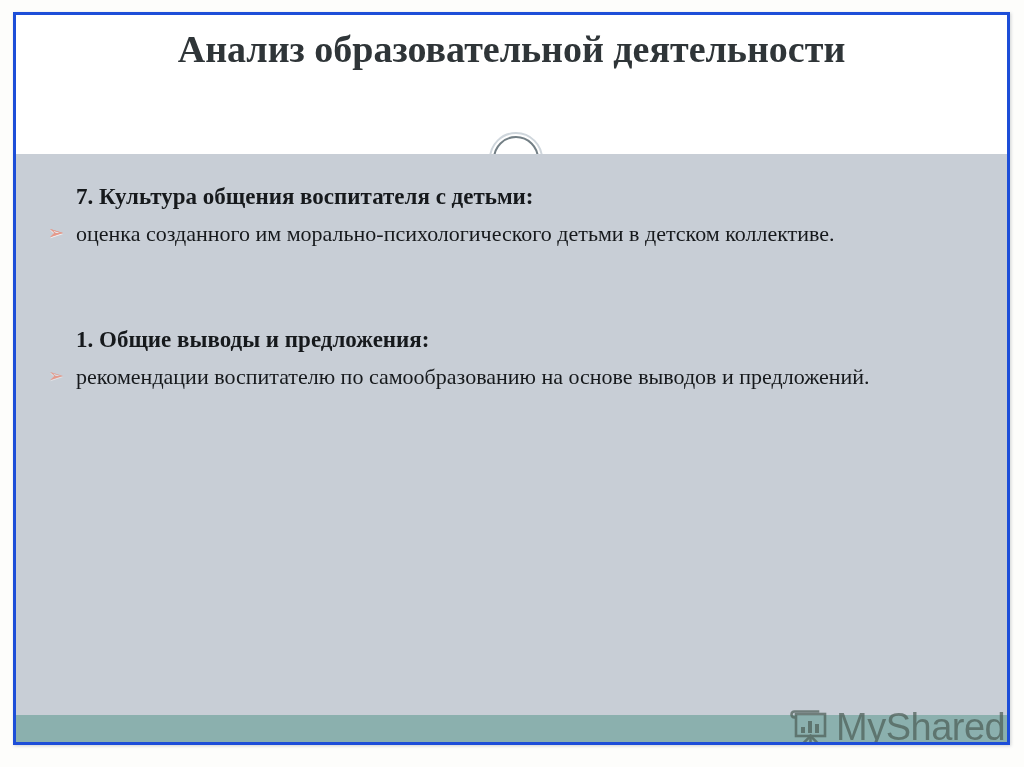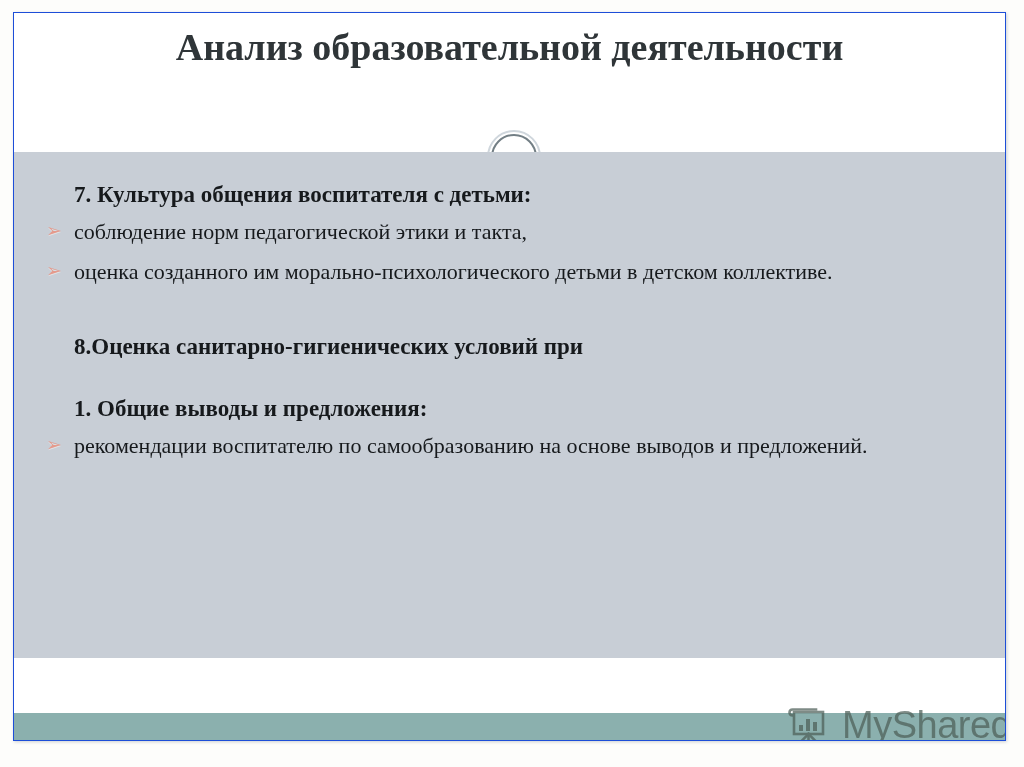--- a/index.html
+++ b/index.html
@@ -16,21 +16,21 @@
   }
 
   
   .slide-outer {
     position: absolute;
     left: 13px;
     top: 12px;
     width: 991px;
     height: 727px;
     background: #ffffff;
-    border: 1px solid #1d4ed8;
+    border: 3px solid #1d4ed8;
     box-shadow: 1px 1px 3px rgba(90,100,110,0.28);
     overflow: hidden;
   }
 
   
   .slide-header {
     position: absolute;
     left: 0;
     top: 0;
     width: 100%;
@@ -102,21 +102,21 @@
     border: 2px solid #737f85;
     background: #ffffff;
   }
 
   
   .slide-body {
     position: absolute;
     left: 0;
     top: 139px;
     width: 100%;
-    height: 506px;
+    height: 587px;
     background: #c8ced6;
   }
   .content {
     position: absolute;
     left: 0;
     top: 0;
     width: 100%;
     height: 100%;
     padding: 30px 24px 0 24px;
     box-sizing: border-box;
@@ -185,21 +185,21 @@
 
   
   .watermark {
     position: absolute;
     left: 771px;
     top: 686px;
     width: 215px;
     height: 52px;
     display: flex;
     align-items: center;
-    gap: 11px;
+    gap: 3px;
     opacity: 0.72;
   }
   .watermark .wm-icon { width: 46px; height: 44px; flex: 0 0 auto; }
   .watermark .wm-text {
     font-family: "Liberation Sans", "DejaVu Sans", sans-serif;
     font-size: 38px;
     font-weight: 400;
     color: #4d5f58;
     letter-spacing: -0.5px;
     white-space: nowrap;
@@ -226,34 +226,32 @@
   </div>
 
   <div class="slide-body">
     <div class="content">
 
       <div>
         <p class="sec-heading">7. Культура общения воспитателя с детьми:</p>
         <ul class="bullet-list">
           <li class="bullet-item">
             <span class="chev-icon">➢</span>
-            <span>соблюдение норм педагогической этики и такта,</span>
           </li>
           <li class="bullet-item">
             <span class="chev-icon">➢</span>
             <span>оценка созданного им морально-психологического детьми в детском коллективе.</span>
           </li>
         </ul>
       </div>
 
       <div class="gap-lg"></div>
 
       <div>
         <p class="sec-heading wide">
-          <span>8.Оценка санитарно-гигиенических условий при</span>
         </p>
       </div>
 
       <div class="gap-md"></div>
 
       <div>
         <p class="sec-heading">1. Общие выводы и предложения:</p>
         <ul class="bullet-list">
           <li class="bullet-item">
             <span class="chev-icon">➢</span>

